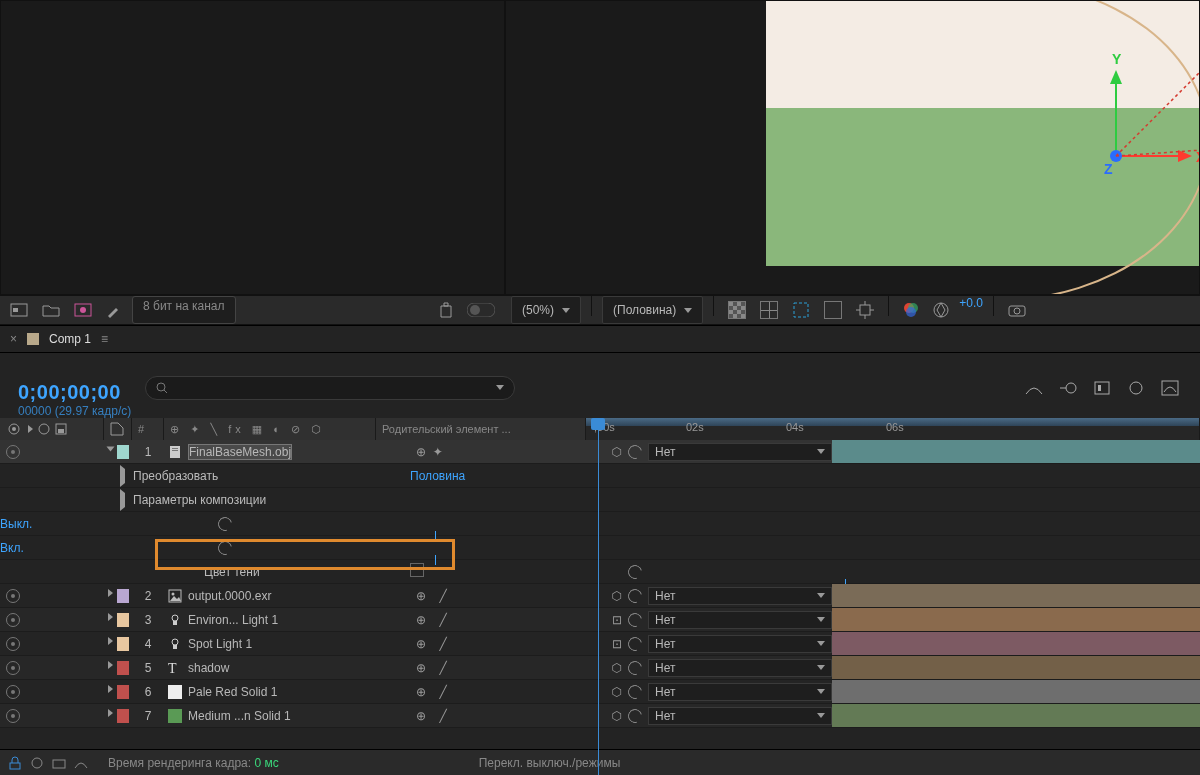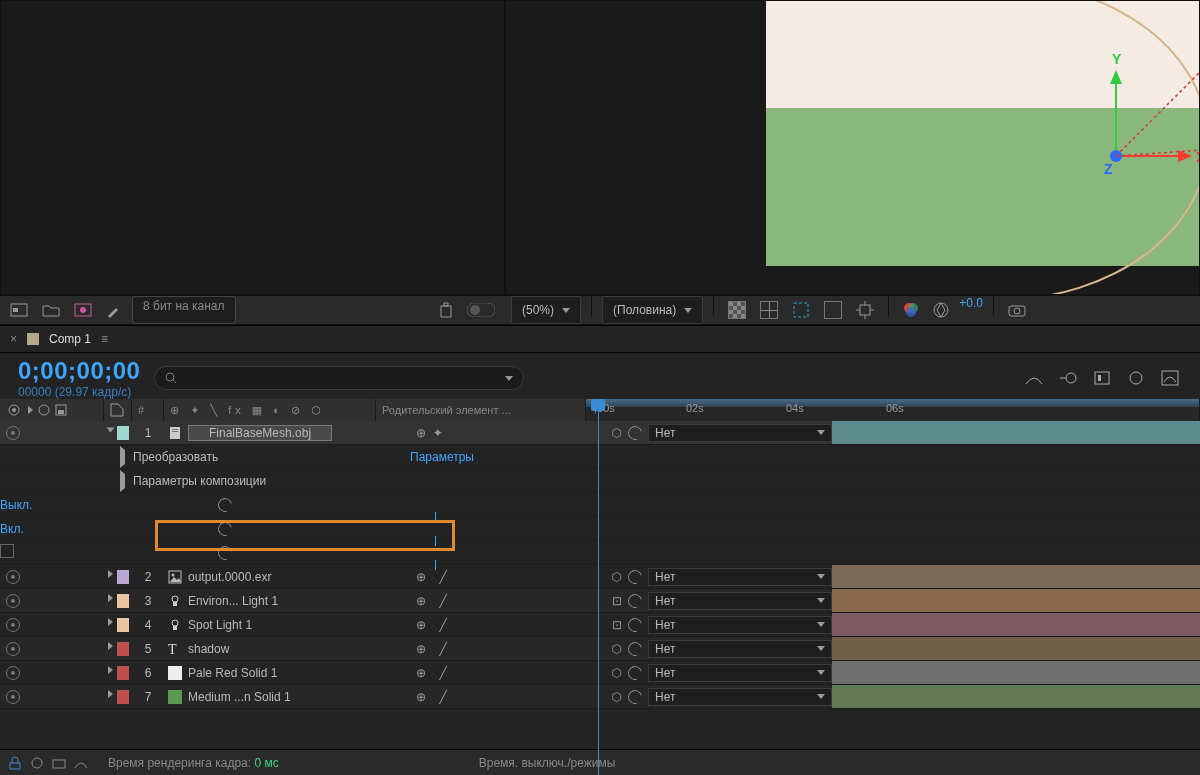--- a/index.html
+++ b/index.html
@@ -27,21 +27,21 @@
   .pill { background:#1e1e1e; border:1px solid #444; border-radius:3px; padding:2px 10px; color:var(--text-dim);}
   .dd { display:flex; align-items:center; gap:8px; background:#1e1e1e; border:1px solid #3a3a3a; padding:2px 10px 2px 10px; border-radius:2px;}
   .chev { width:0;height:0;border-left:4px solid transparent;border-right:4px solid transparent;border-top:5px solid #999;}
   .iconsq { width:18px; height:18px; border:1px solid #777; display:inline-block;}
   
   .tl { background:var(--bg1); border-top:1px solid #000; }
   .tabrow { display:flex; align-items:center; gap:10px; padding:6px 10px; border-bottom:1px solid #000;}
   .tab-close { color:#888;}
   .tab-name { color:#ddd;}
   .headrow { display:flex; align-items:center; padding:4px 10px 0 18px; gap:14px;}
-  .timecode { color:var(--cyan); font-size:24px; font-weight:600; letter-spacing:0.5px;}
+  .timecode { color:var(--cyan); font-size:20px; font-weight:600; letter-spacing:0.5px;margin-top:24px;}
   .frameinfo { color:var(--cyan); opacity:0.7; font-size:12px;}
   .search { flex:0 0 370px; background:#1b1b1b; border:1px solid #3a3a3a; border-radius:14px; height:24px; display:flex; align-items:center; padding:0 10px; color:#777;}
   .toolicons { display:flex; gap:14px; margin-left:auto; padding-right:10px;}
   .toolicons span { width:20px; height:20px; display:flex; align-items:center; justify-content:center; color:#aaa;}
   
   .colhdr { display:flex; align-items:center; background:var(--bg3); height:22px; font-size:11px; color:var(--text-dim);}
   .colhdr > div { border-right:1px solid #1a1a1a; padding:0 6px; height:100%; display:flex; align-items:center;}
   .c-av{width:104px;} .c-tag{width:28px;} .c-num{width:32px;} .c-name{flex:0 0 246px;} .c-sw{width:212px;} .c-par{width:210px;}
   .ruler { flex:1; position:relative; background:#262626;}
   
@@ -298,35 +298,35 @@
         </div>
     <div class="c-num">1</div>
     <div class="c-name">
           <span class="layericon">
             <svg width="14" height="14">
               <rect x="2" y="1" width="10" height="12" fill="#ccc"></rect>
               <rect x="4" y="3" width="6" height="1" fill="#777"></rect>
               <rect x="4" y="5" width="6" height="1" fill="#777"></rect>
             </svg>
           </span>
-          <span style="background:#4a4a4a;border:1px solid #777;padding:0 20px">FinalBaseMesh.obj</span>
+          <span style="background:#4a4a4a;border:1px solid #777;padding:0 0">FinalBaseMesh.obj</span>
         </div>
     <div class="c-sw">⊕&nbsp;&nbsp;✦&nbsp;&nbsp;&nbsp;&nbsp;&nbsp;&nbsp;&nbsp;&nbsp;<span style="margin-left:auto">⬡</span></div>
     <div class="c-par">
           <span class="spiral"></span>
           <div class="parentdd">
             <span>Нет</span>
             <span class="chev"></span>
           </div>
         </div>
     <div class="track" style="background:#5b8b8b"></div>
       </div>
       <div class="proprow">
         <div class="lbl"><span class="twisty " style="margin-right:8px"></span>Преобразовать</div>
-        <div class="val">Параметры</div>
+        <div class="val">Половина</div>
         <div class="extra"></div>
         <div class="track"></div>
       </div>
       <div class="proprow">
         <div class="lbl"><span class="twisty open" style="margin-right:8px"></span>Параметры композиции</div>
         <div class="val"></div>
         <div class="extra"></div>
         <div class="track"></div>
       </div>
       <div class="proprow">
@@ -341,20 +341,21 @@
       <div class="proprow" style="position: relative;">
         <div class="val">Вкл.</div>
         <div class="extra">
           <span class="spiral"></span>
         </div>
         <div class="track">
           <span class="kf-mark"></span>
         </div>
       </div>
       <div class="proprow">
+        <div class="lbl deeper"><span style="width:14px;display:inline-block"></span>Цвет тени</div>
         <div class="val"><span class="swatch" style="background:#222;border:1px solid #666"></span></div>
         <div class="extra">
           <span class="spiral"></span>
         </div>
         <div class="track">
           <span class="kf-mark"></span>
         </div>
       </div>
       <div class="row" style="background: rgb(36, 36, 36);">
     <div class="c-av">
@@ -526,14 +527,14 @@
     <svg width="14" height="14">
         <rect x="1" y="4" width="12" height="8" fill="none" stroke="#888"></rect>
       </svg>
     <svg width="14" height="14">
         <path d="M1 12 Q7 2 13 12" fill="none" stroke="#888"></path>
       </svg>
   </span>
   <span class="rt">
     <span>Время рендеринга кадра:</span> <b>0 мс</b>
   </span>
-  <span style="margin-left:180px">Время. выключ./режимы</span>
+  <span style="margin-left:180px">Перекл. выключ./режимы</span>
 </div>
 
 </body></html>

